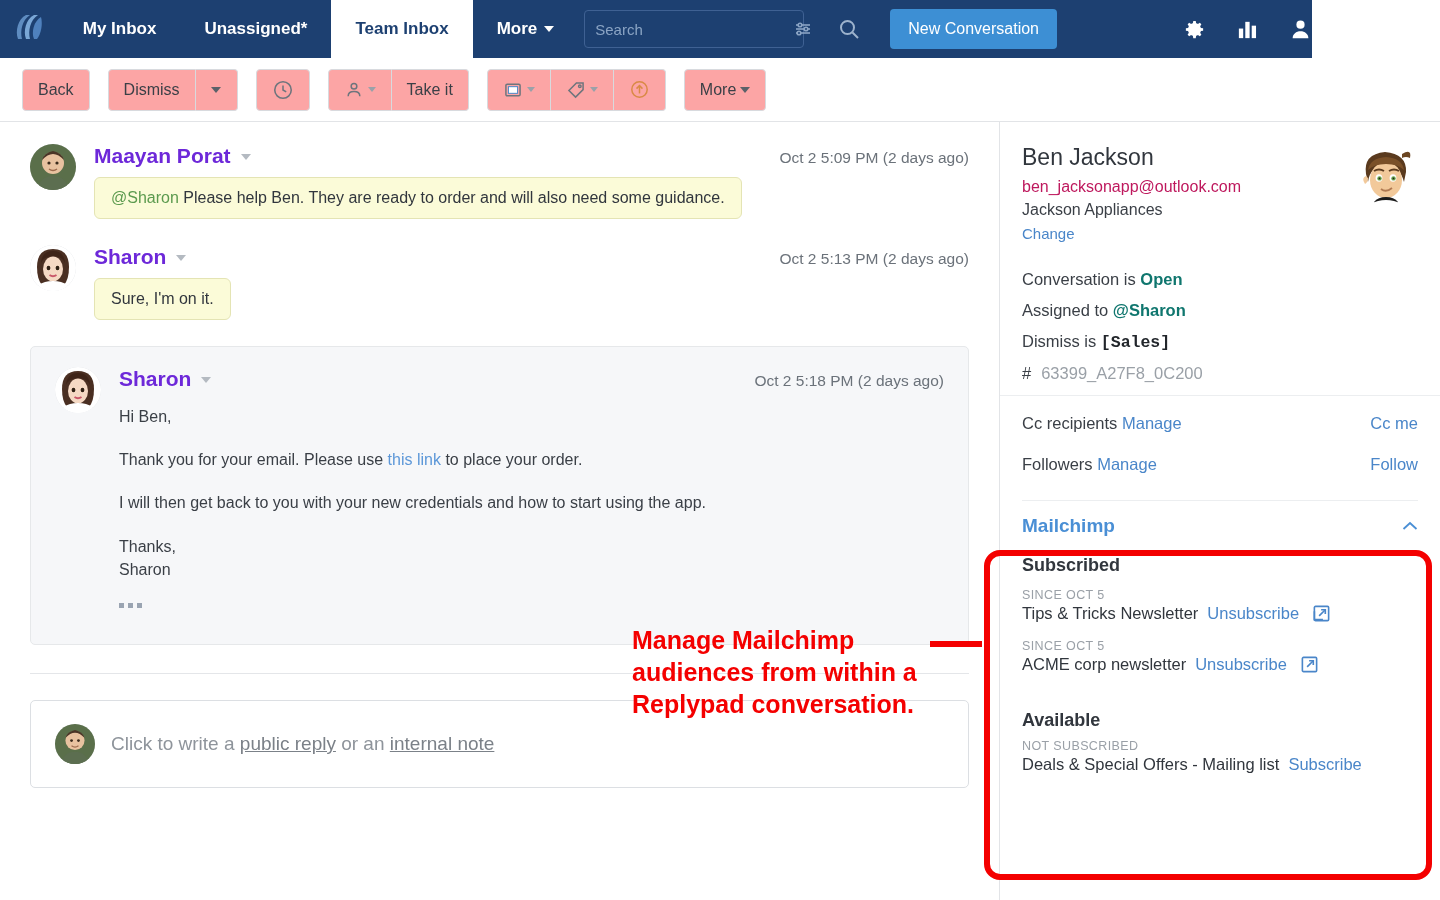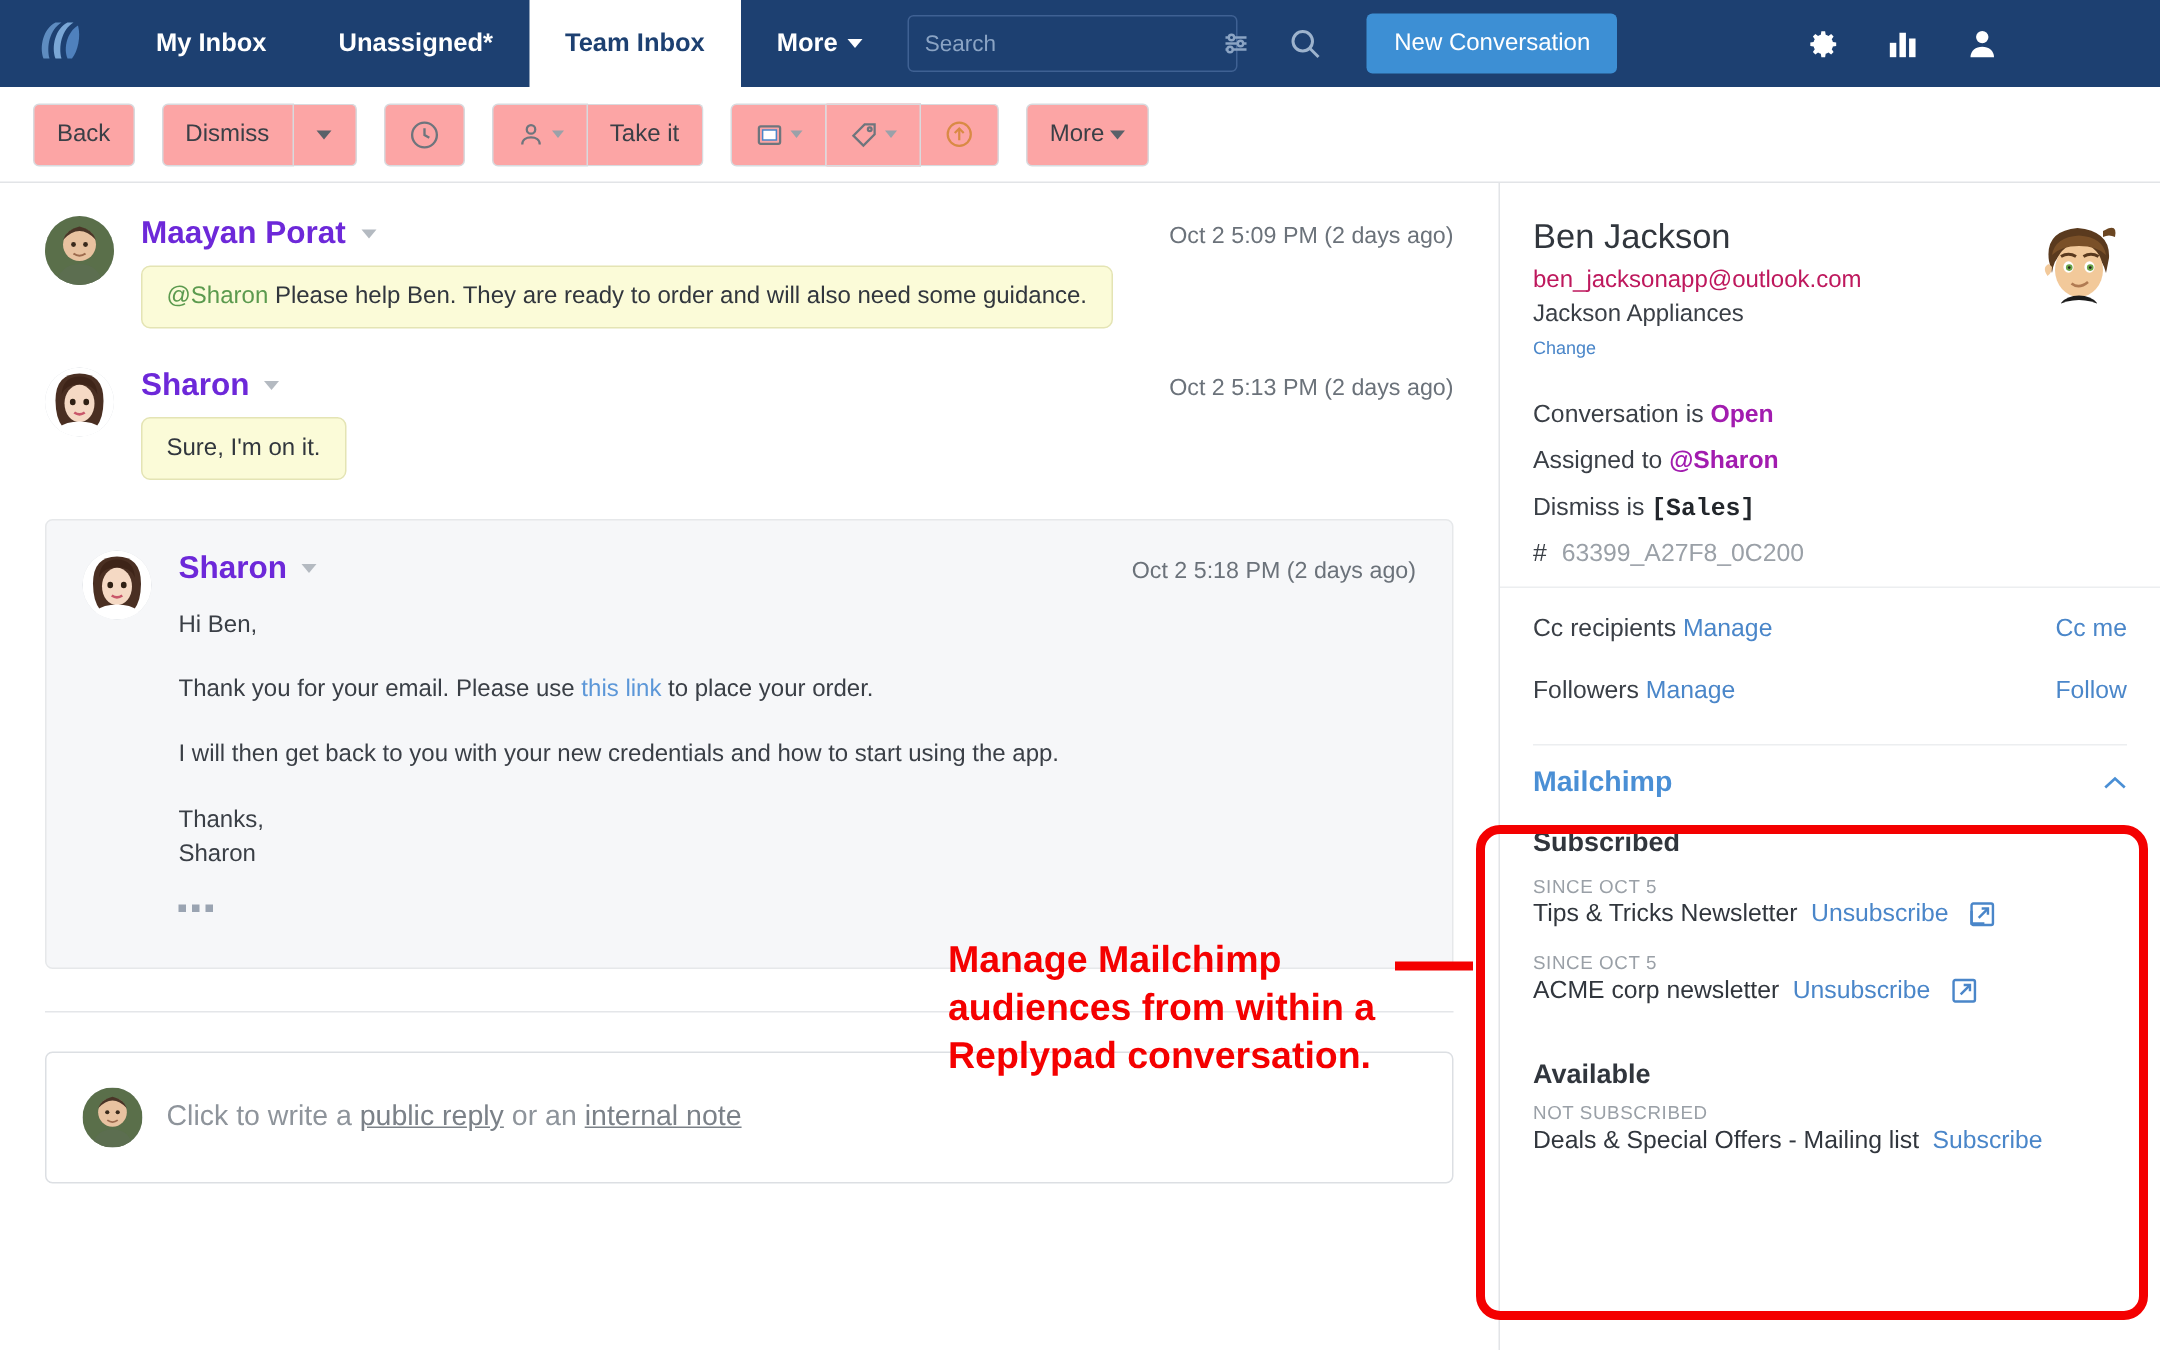--- a/index.html
+++ b/index.html
@@ -8,21 +8,21 @@
     width: 1440px; height: 900px;
     font-family: "Liberation Sans", sans-serif;
     background: #ffffff;
     overflow: hidden;
   }
   .app { position: relative; width: 1440px; height: 900px; }
 
   
   .navbar {
     position: absolute; top: 0; left: 0;
-    width: 1440px; height: 58px;
+    width: 1312px; height: 58px;
     background: #1d4071;
     display: flex; align-items: stretch;
   }
   .logo-wrap {
     width: 80px; display: flex; align-items: center; justify-content: center;
   }
   .nav-tabs { display: flex; align-items: stretch; }
   .nav-tab {
     display: flex; align-items: center; justify-content: center;
     padding: 0 24px;
@@ -173,28 +173,28 @@
   .composer .avatar { width: 40px; height: 40px; flex: 0 0 40px; margin-right: 16px; }
   .composer-text { font-size: 19px; color: #8e949b; }
   .composer-text u { text-decoration: underline; color: #7b8188; }
 
   
   .contact-card { padding: 22px 22px 0 22px; position: relative; }
   .contact-name { font-size: 23px; color: #31363d; }
   .contact-email { font-size: 16px; color: #be185d; margin-top: 7px; }
   .contact-company { font-size: 16px; color: #3a3f46; margin-top: 5px; }
   .link { color: #4a86c9; cursor: pointer; text-decoration: none; }
-  .contact-change { font-size: 12px; margin-top: 6px; }
+  .contact-change { font-size: 15px; margin-top: 6px; }
   .contact-avatar {
     position: absolute; top: 22px; right: 22px;
     width: 66px; height: 66px; overflow: hidden;
   }
   .meta-list { margin-top: 28px; }
   .meta-row { font-size: 16.5px; color: #3a3f46; margin-bottom: 12px; }
-  .meta-row b { color: #a21caf; }
+  .meta-row b { color: #0f766e; }
   .meta-mono {
     font-family: "Liberation Mono", monospace; font-weight: bold; color: #22262b;
   }
   .meta-id { color: #9aa0a7; }
   .meta-id .hash { color: #3a3f46; margin-right: 10px; }
   .side-divider { margin: 12px 0 0 0; border-top: 1px solid #eceef0; }
   .side-row {
     display: flex; align-items: center; justify-content: space-between;
     padding: 18px 22px 0 22px; font-size: 16.5px; color: #3a3f46;
   }

